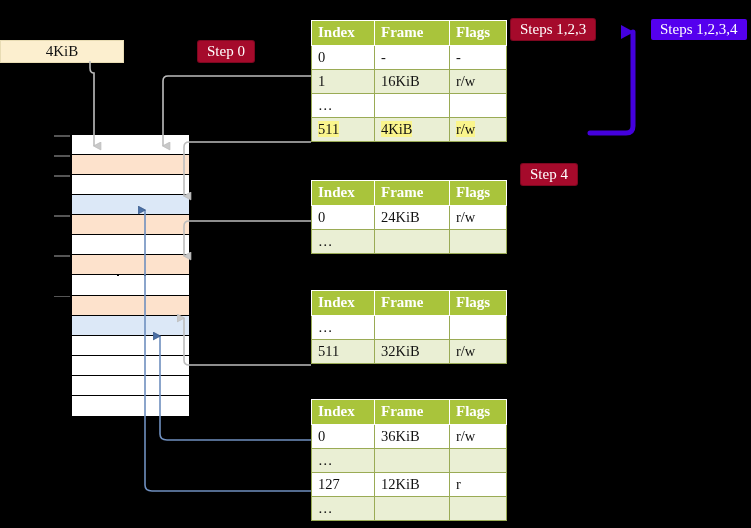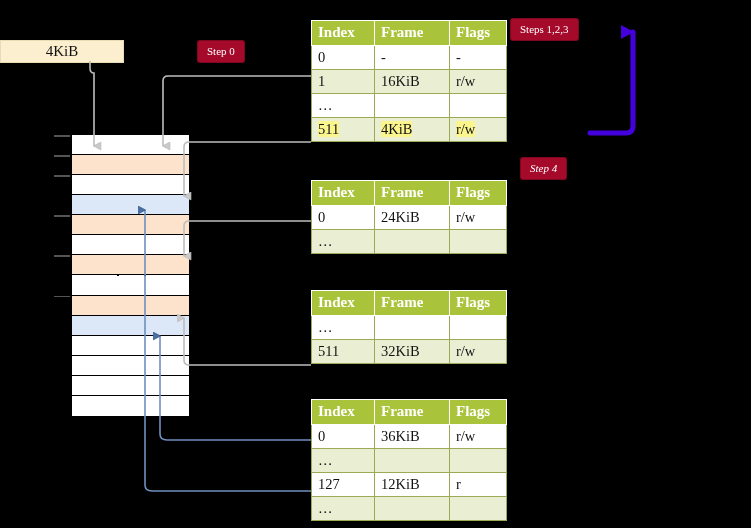--- a/index.html
+++ b/index.html
@@ -2,21 +2,21 @@
 <html><head>
 <meta charset="utf-8">
 <style>
   html,body{margin:0;padding:0;background:#000;}
   body{width:751px;height:528px;position:relative;overflow:hidden;
        font-family:"Liberation Serif",serif;color:#000;}
 
   .canvas{position:absolute;left:0;top:0;width:751px;height:528px;}
 
   
-  .badge{position:absolute;padding:2px 9px 3px 9px;font-size:11px;line-height:16px;
+  .badge{position:absolute;padding:2px 9px 3px 9px;font-size:15px;line-height:16px;
          color:#fff;white-space:nowrap;border-radius:2px;}
   .badge.red{background:#A50A2B;box-shadow:0 0 0 1px #7d0720;}
   .badge.blue{background:#5500EE;}
 
   
   .kbox{position:absolute;background:#FCEFCF;border:1px solid #e8dcb4;
         display:flex;align-items:center;justify-content:center;
         font-size:15px;color:#111;}
 
   
@@ -55,22 +55,25 @@
   </div>
 
   <div class="badge red" style="left:198px;top:41px;">
     <span>Step 0</span>
   </div>
 
   <div class="badge red" style="left:511px;top:19px;">
     <span>Steps 1,2,3</span>
   </div>
 
-
-  <div class="badge red" style="left:521px;top:158px;font-style:italic;">
+  <div class="badge blue" style="left:651px;top:19px;">
+    <span>Steps 1,2,3,4</span>
+  </div>
+
+  <div class="badge red" style="left:521px;top:164px;">
     <span>Step 4</span>
   </div>
 
   <div class="memgrid" id="memgrid">
     <div class="vline" style="left:45px;"></div>
     <div class="vline" style="left:72px;"></div>
   <div class="memrow" style="top: 0px; height: 20.0714px; background: rgb(255, 255, 255);"></div>
       <div class="tick" style="top: 0px;"></div>
       <div class="memrow" style="top: 20.0714px; height: 20.0714px; background: rgb(253, 226, 204);"></div>
       <div class="tick" style="top: 20.0714px;"></div>

